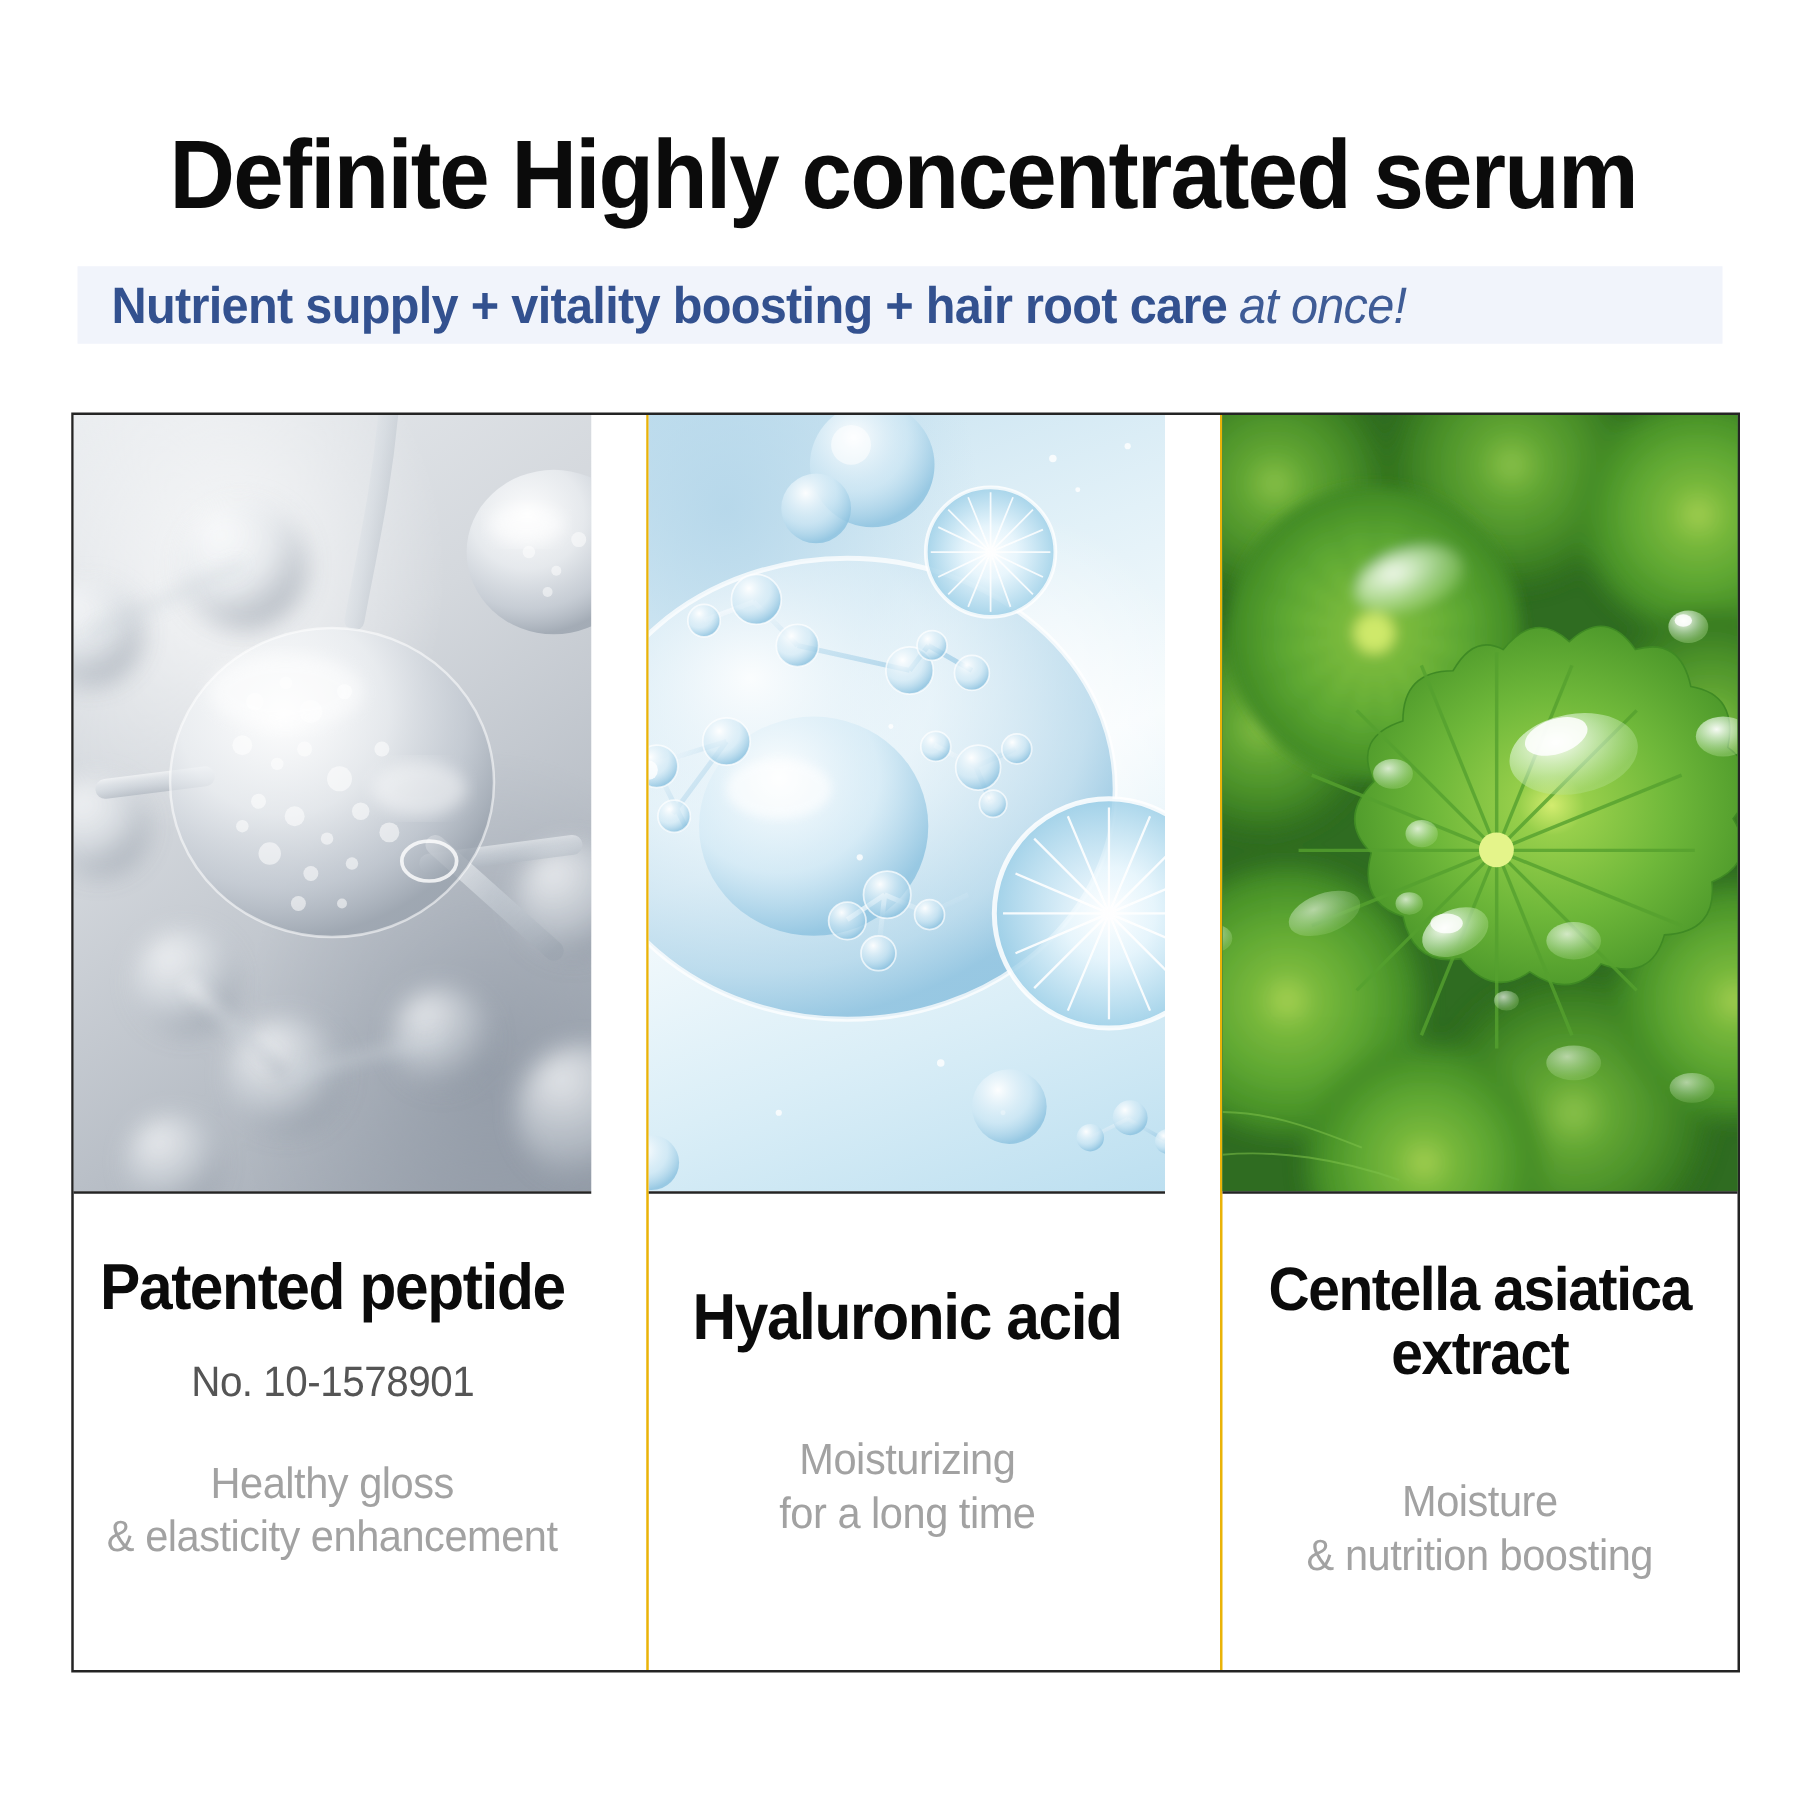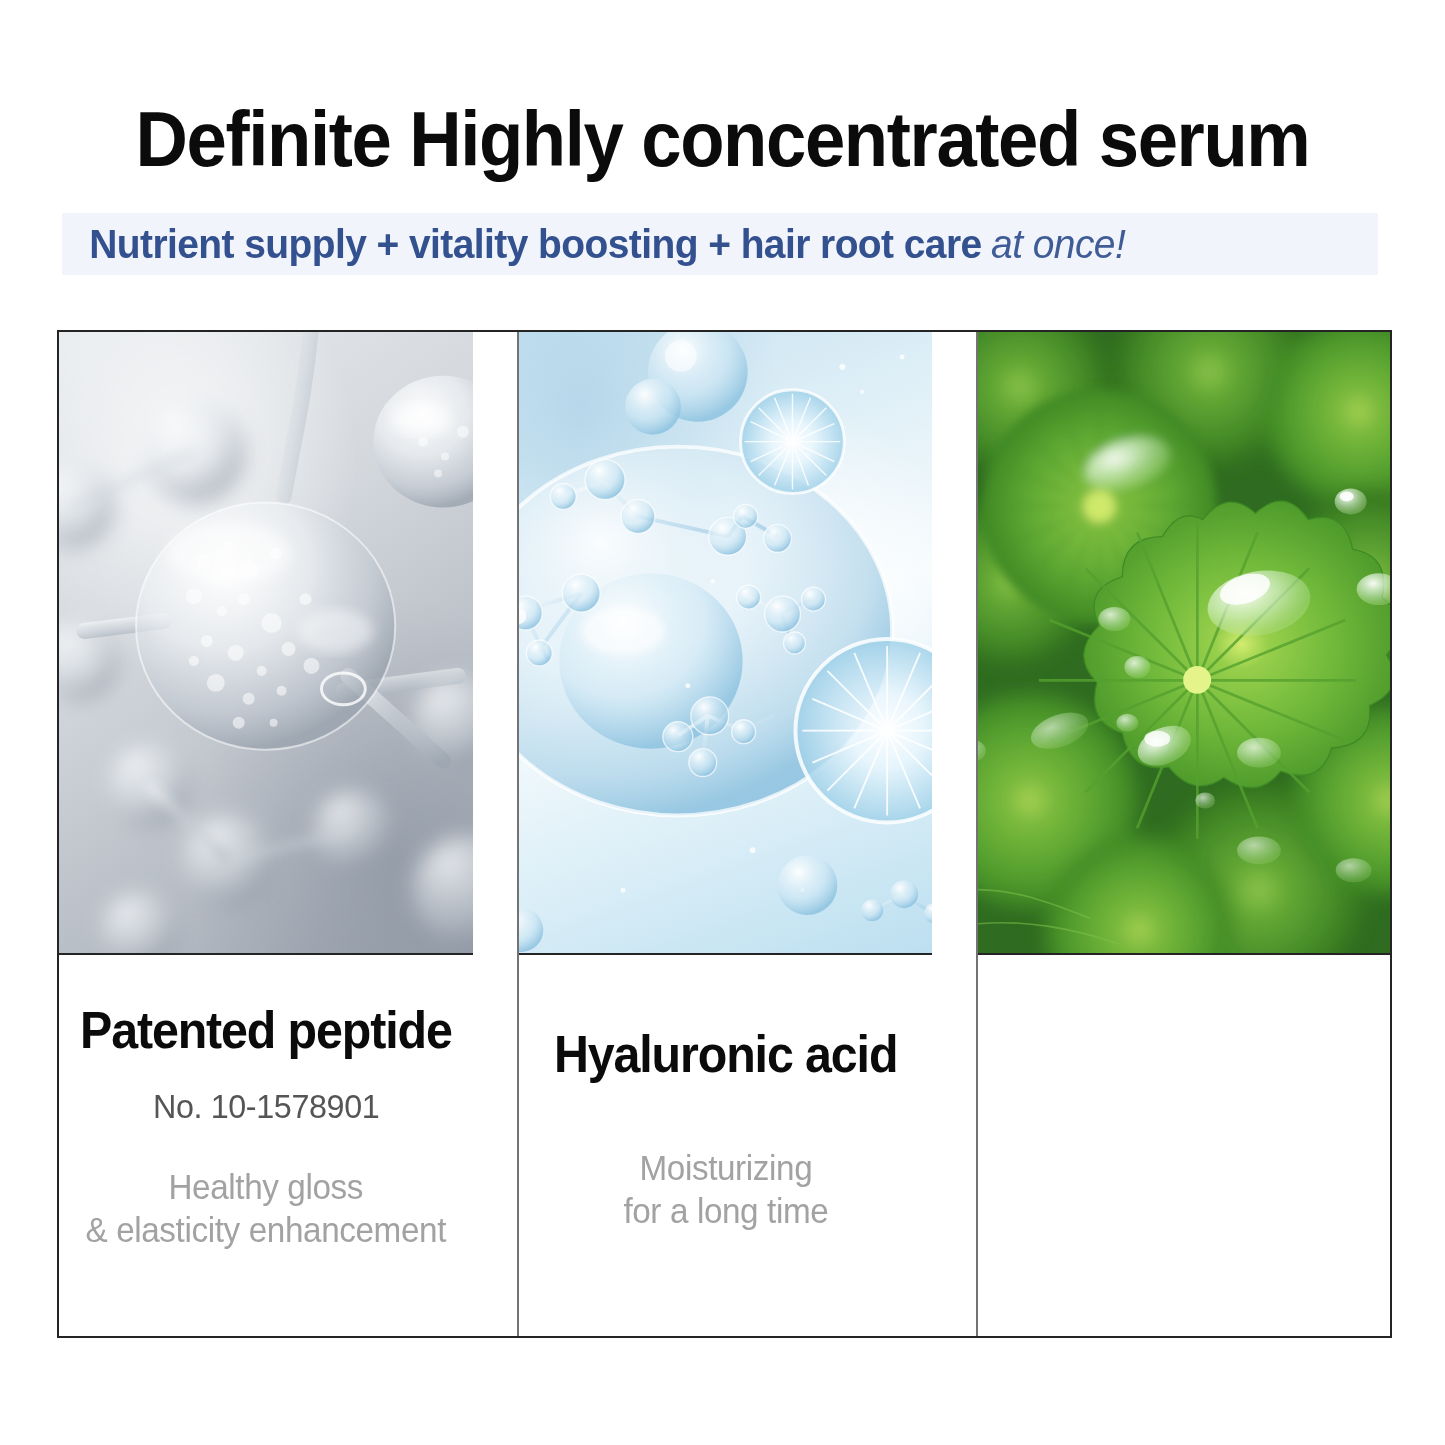--- a/index.html
+++ b/index.html
@@ -62,21 +62,21 @@
     display:flex;
     background:#fff;
     gap:44px;
   }
   .col{
     flex:1 1 33.333%;
     position:relative;
     display:flex;flex-direction:column;
     box-sizing:border-box;
   }
-  .col + .col{border-left:2px solid #737373;}
+  .col + .col{border-left:2px solid #eab308;}
 
   .photo{
     position:relative;
     height:623px;
     overflow:hidden;
     border-bottom:2px solid #242424;
     box-sizing:border-box;
   }
   .caption{
     flex:1 1 auto;
@@ -525,16 +525,26 @@
             <ellipse cx="300" cy="520" rx="22" ry="14" fill="url(#drop)" opacity="0.6"></ellipse>
             <ellipse cx="395" cy="540" rx="18" ry="12" fill="url(#drop)" opacity="0.6"></ellipse>
           </g>
 
           <g stroke="#7ec24a" stroke-width="1.6" fill="none" opacity="0.55">
             <path d="M0 596 C60 586, 120 600, 160 614"></path>
             <path d="M0 560 C50 556, 90 572, 130 588"></path>
           </g>
         </svg>
       </div>
+      <div class="caption">
+        <div class="cap-title">
+          <div>Centella asiatica</div>
+          <div>extract</div>
+        </div>
+        <div class="cap-desc">
+          <div>Moisture</div>
+          <div>&amp; nutrition boosting</div>
+        </div>
+      </div>
     </div>
 
   </div>
 </div>
 
 </body></html>

